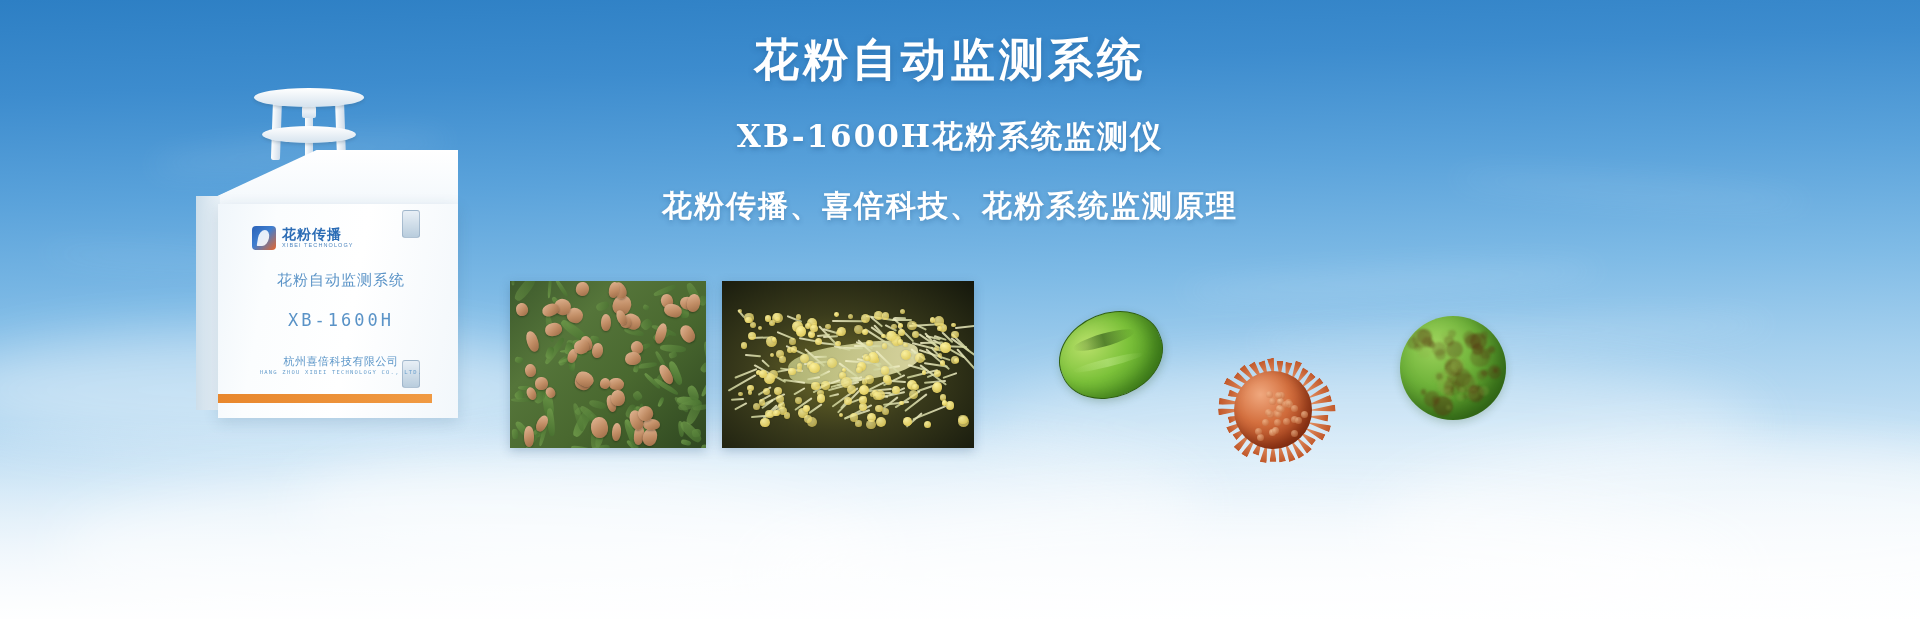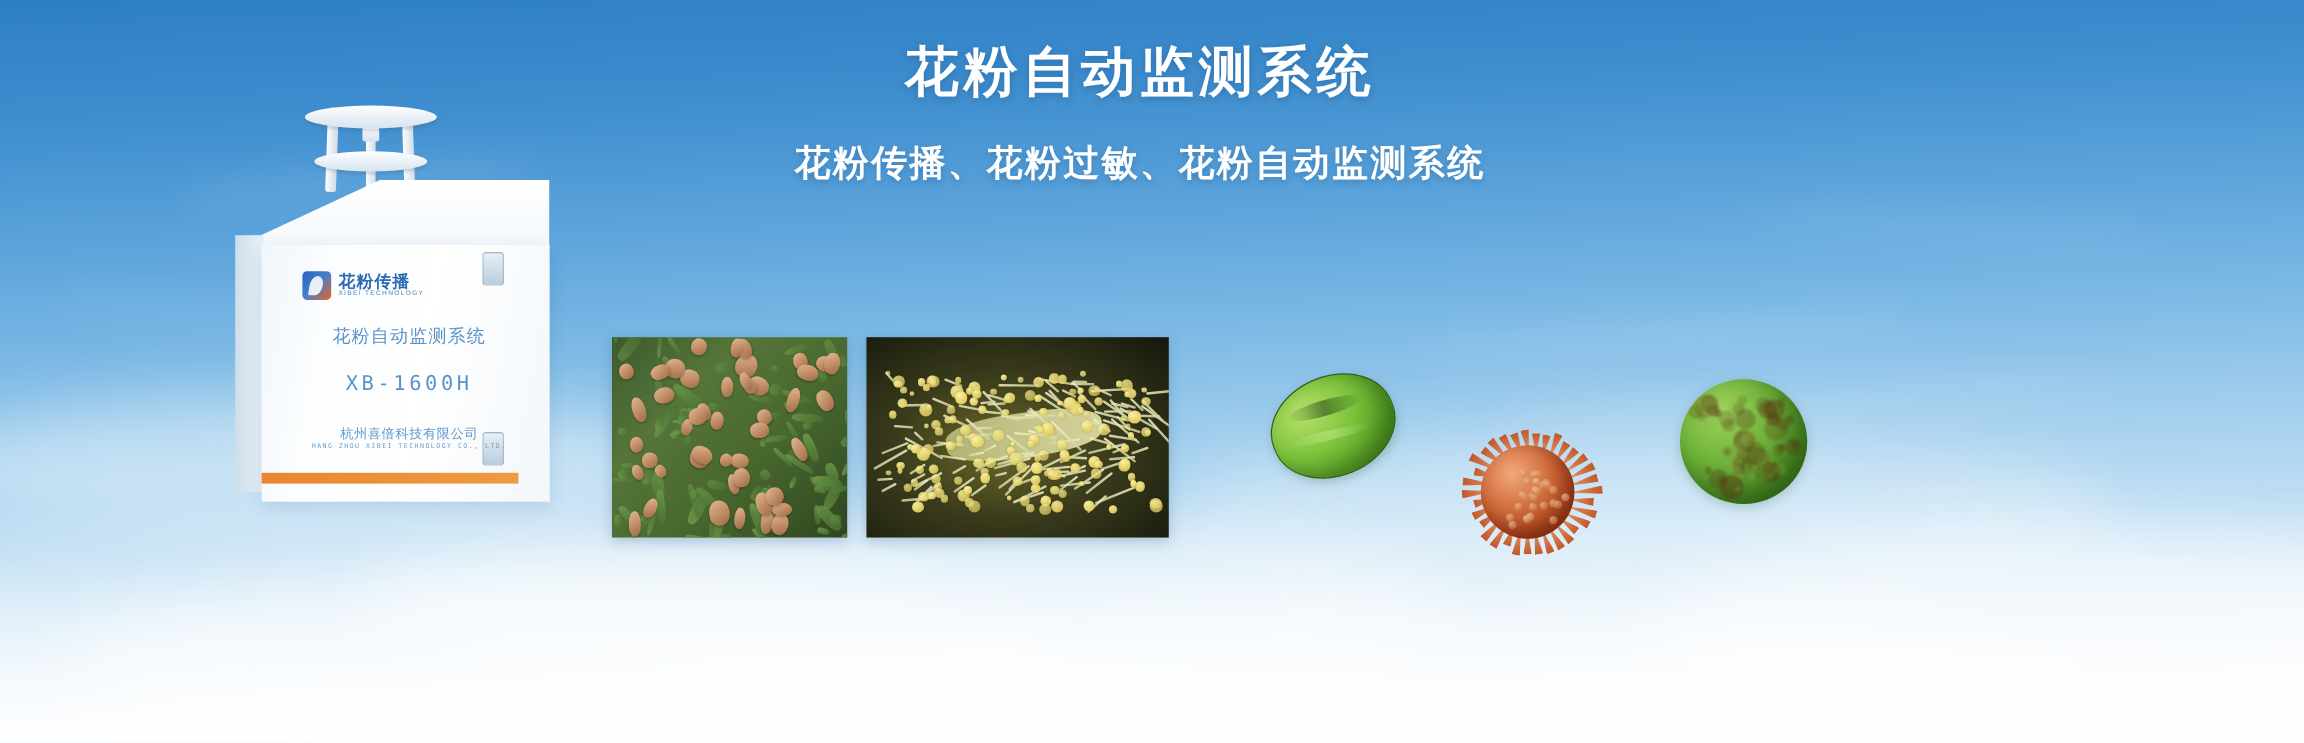--- a/index.html
+++ b/index.html
@@ -176,21 +176,22 @@
     <div class="cloud c3"></div>
     <div class="cloud c2"></div>
     <div class="cloud c4"></div>
     <div class="cloud c5"></div>
     <div class="cloud c6"></div>
     <div class="haze"></div>
   </div>
 
   <div class="headings">
     <div class="title-main">花粉自动监测系统</div>
-    <div class="title-third">花粉传播、花粉过敏、花粉自动监测系统</div>
+    <div class="title-sub">XB-1600H花粉系统监测仪</div>
+    <div class="title-third">花粉传播、喜倍科技、花粉系统监测原理</div>
   </div>
 
   <div class="device">
     <div class="dev-stack">
       <div class="post p-l"></div>
       <div class="post p-r"></div>
       <div class="post p-c"></div>
       <div class="disc disc-mid"></div>
       <div class="nub"></div>
       <div class="disc disc-top"></div>

